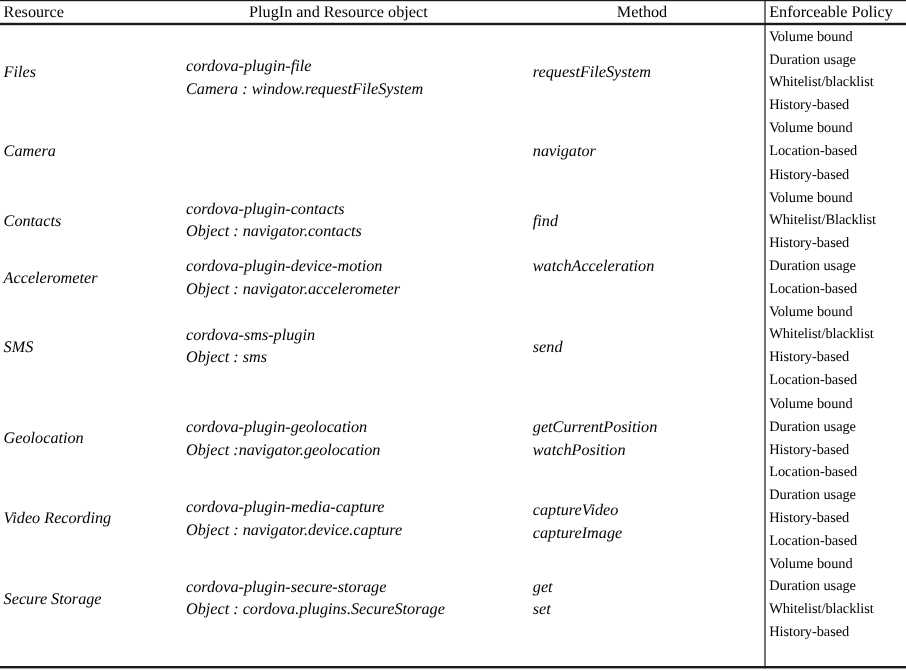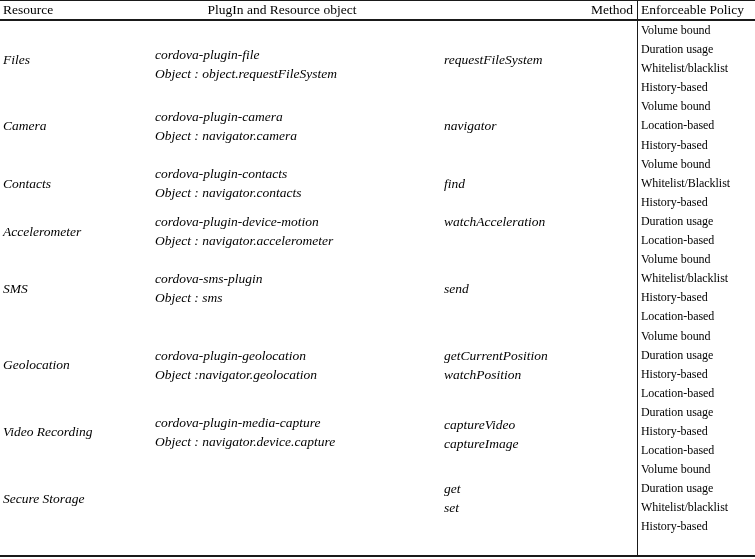--- a/index.html
+++ b/index.html
@@ -38,21 +38,21 @@
     left: 0;
     top: 1px;
     width: 755px;
     height: 18px;
     font-size: 13.5px;
     line-height: 18px;
   }
   .hcell { position: absolute; top: 0; white-space: nowrap; }
   .hcell-resource { left: 3px;   text-align: left; }
   .hcell-plugin   { left: 132px; width: 300px; text-align: center; }
-  .hcell-method   { left: 437px; width: 196px; text-align: right; }
+  .hcell-method   { left: 437px; width: 196px; text-align: center; }
   .hcell-policy   { left: 641px; width: 112px; text-align: left; }
 
   
   #policy-col {
     position: absolute;
     left: 641px;
     top: 21px;
     width: 114px;
     font-size: 12px;
   }
@@ -101,32 +101,28 @@
     <div class="hcell hcell-plugin">PlugIn and Resource object</div>
     <div class="hcell hcell-method">Method</div>
     <div class="hcell hcell-policy">Enforceable Policy</div>
   </div>
 
   <div id="body-groups">
       <div class="group" style="height: 76.4px;">
         <div class="cell cell-resource" style="top: 28.65px;">Files</div>
         <div class="cell cell-plugin" style="top: 24px;">
           <span class="sub">cordova-plugin-file</span>
-          <span class="sub">Object : object.requestFileSystem</span>
+          <span class="sub">Camera : window.requestFileSystem</span>
         </div>
         <div class="cell cell-method" style="top: 28.65px;">
           <span class="sub">requestFileSystem</span>
         </div>
       </div>
       <div class="group" style="height: 57.3px;">
         <div class="cell cell-resource" style="top: 19.1px;">Camera</div>
-        <div class="cell cell-plugin" style="top: 9.55px;">
-          <span class="sub">cordova-plugin-camera</span>
-          <span class="sub">Object : navigator.camera</span>
-        </div>
         <div class="cell cell-method" style="top: 19.1px;">
           <span class="sub">navigator</span>
         </div>
       </div>
       <div class="group" style="height: 57.3px;">
         <div class="cell cell-resource" style="top: 19.1px;">Contacts</div>
         <div class="cell cell-plugin" style="top: 9.55px;">
           <span class="sub">cordova-plugin-contacts</span>
           <span class="sub">Object : navigator.contacts</span>
         </div>
@@ -171,20 +167,24 @@
           <span class="sub">cordova-plugin-media-capture</span>
           <span class="sub">Object : navigator.device.capture</span>
         </div>
         <div class="cell cell-method" style="top: 12px;">
           <span class="sub">captureVideo</span>
           <span class="sub">captureImage</span>
         </div>
       </div>
       <div class="group" style="height: 76.4px;">
         <div class="cell cell-resource" style="top: 28.65px;">Secure Storage</div>
+        <div class="cell cell-plugin" style="top: 19.1px;">
+          <span class="sub">cordova-plugin-secure-storage</span>
+          <span class="sub">Object : cordova.plugins.SecureStorage</span>
+        </div>
         <div class="cell cell-method" style="top: 19.1px;">
           <span class="sub">get</span>
           <span class="sub">set</span>
         </div>
       </div>
     </div>
   <div id="policy-col">
       <div class="policy-line">Volume bound</div>
       <div class="policy-line">Duration usage</div>
       <div class="policy-line">Whitelist/blacklist</div>

